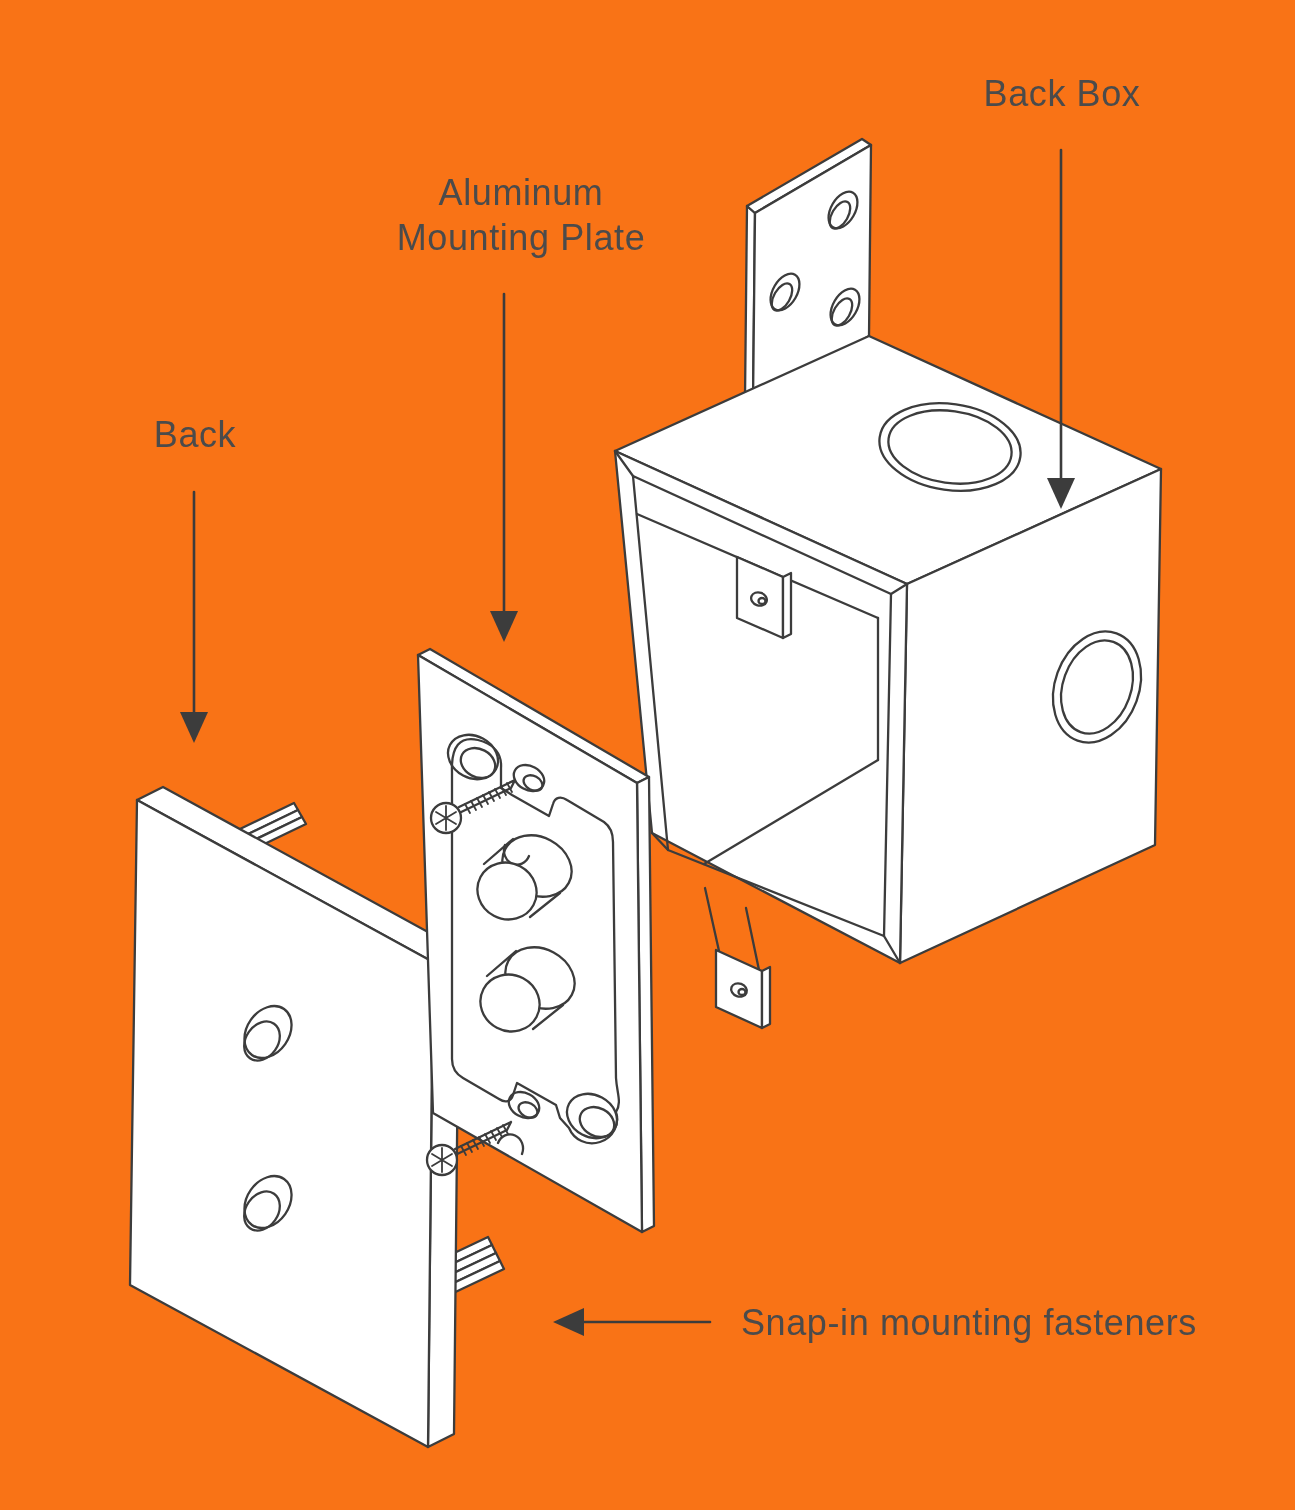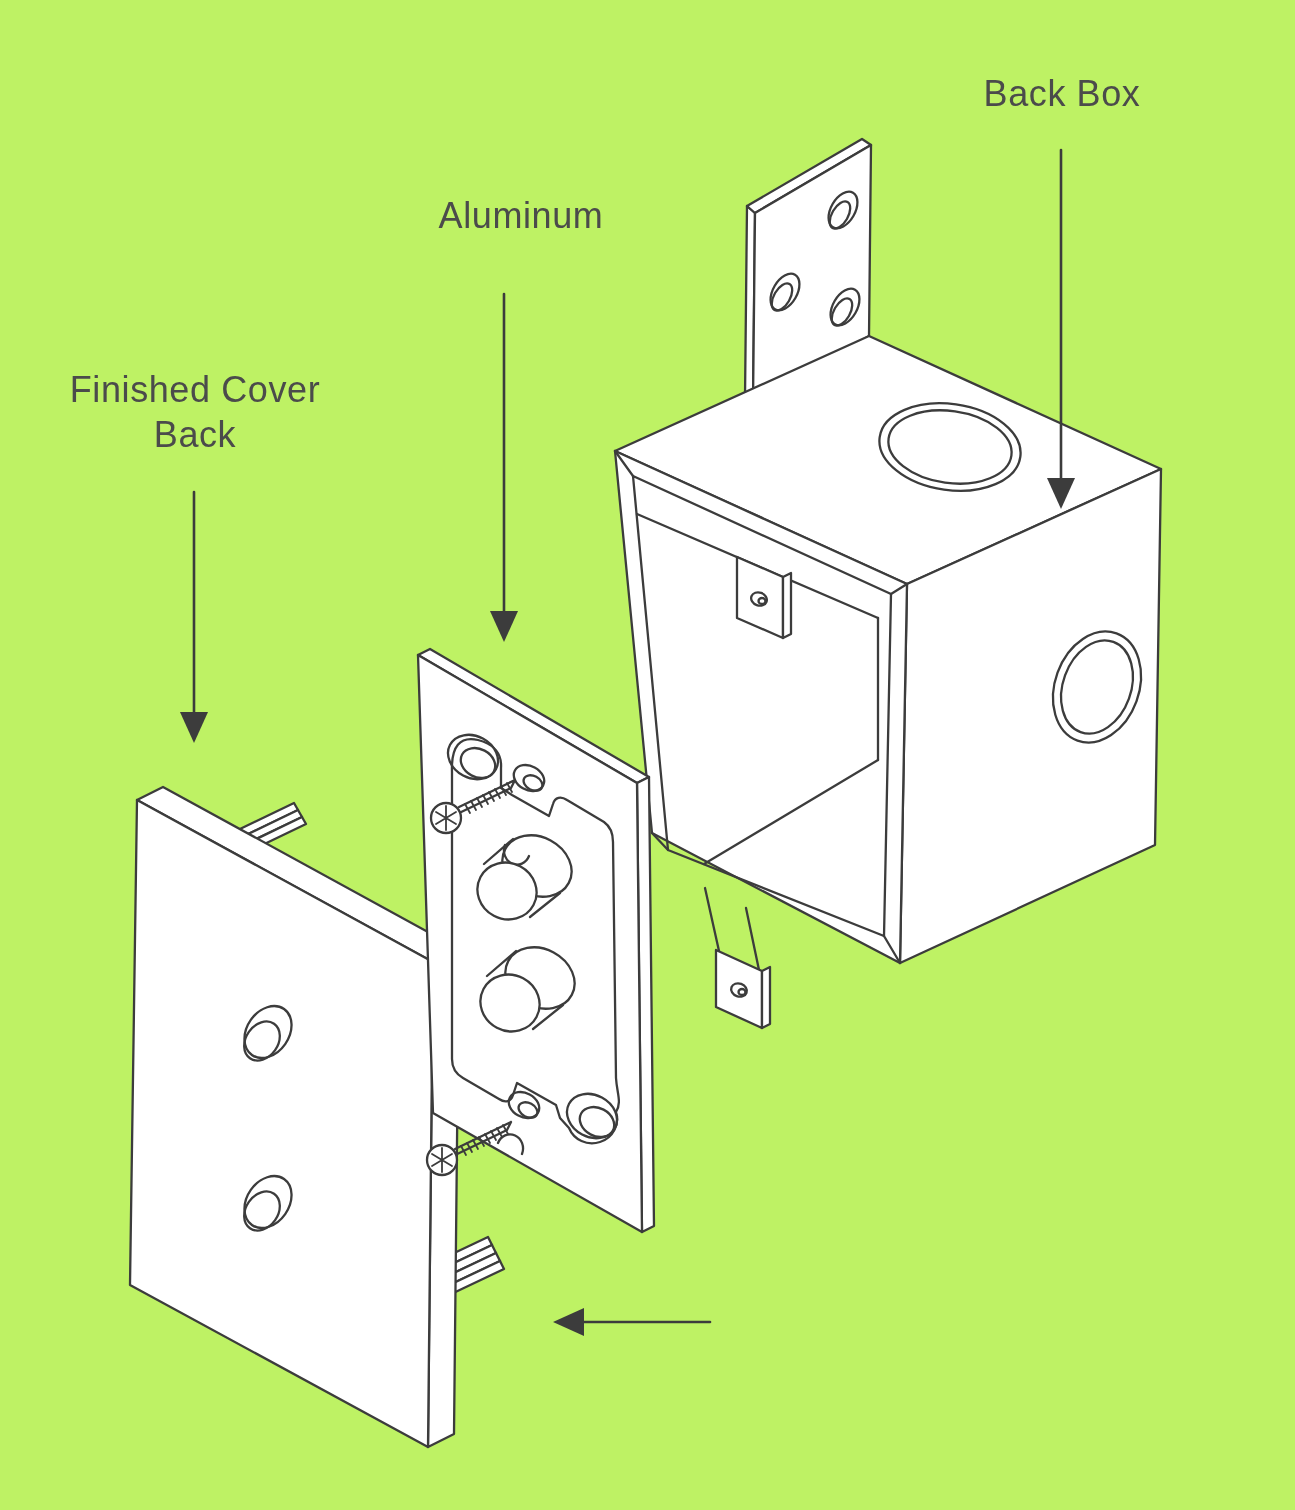--- a/index.html
+++ b/index.html
@@ -1,16 +1,16 @@
 <!DOCTYPE html>
 <html><head>
 <meta charset="utf-8">
 <style>
   html,body{margin:0;padding:0;background:#ffffff;}
-  #stage{position:relative;width:1295px;height:1510px;background:#bef264;overflow:hidden;
+  #stage{position:relative;width:1295px;height:1510px;background:#f97316;overflow:hidden;
          font-family:"Liberation Sans","DejaVu Sans",sans-serif;}
   #drawing{position:absolute;left:0;top:0;}
   .part-label{position:absolute;color:#4b4b4b;font-size:36px;font-weight:300;
               letter-spacing:0.6px;line-height:45px;text-align:center;white-space:nowrap;}
   .centered{transform:translate(-50%,-50%);}
   .v-centered{transform:translateY(-50%);}
   svg *{vector-effect:non-scaling-stroke;}
 </style>
 </head>
 <body>
@@ -170,21 +170,23 @@
       <line x1="710" y1="1322" x2="584" y2="1322"></line>
       <polygon fill="#3c3c3c" stroke="none" points="553,1322 584,1308 584,1336"></polygon>
     </g>
   </g>
 </svg>
 
 <div class="part-label centered" style="left:1062px;top:93px;">Back Box</div>
 
 <div class="part-label centered" style="left:521px;top:215px;">
   <span>Aluminum</span><br>
+  <span>Mounting Plate</span>
 </div>
 
 <div class="part-label centered" style="left:195px;top:412px;">
-  <span>Finished Cover</span><br>
+  <br>
   <span>Back</span>
 </div>
 
+<div class="part-label v-centered" style="left:741px;top:1322px;text-align:left;">Snap-in mounting fasteners</div>
 
 </div>
 
 </body></html>

